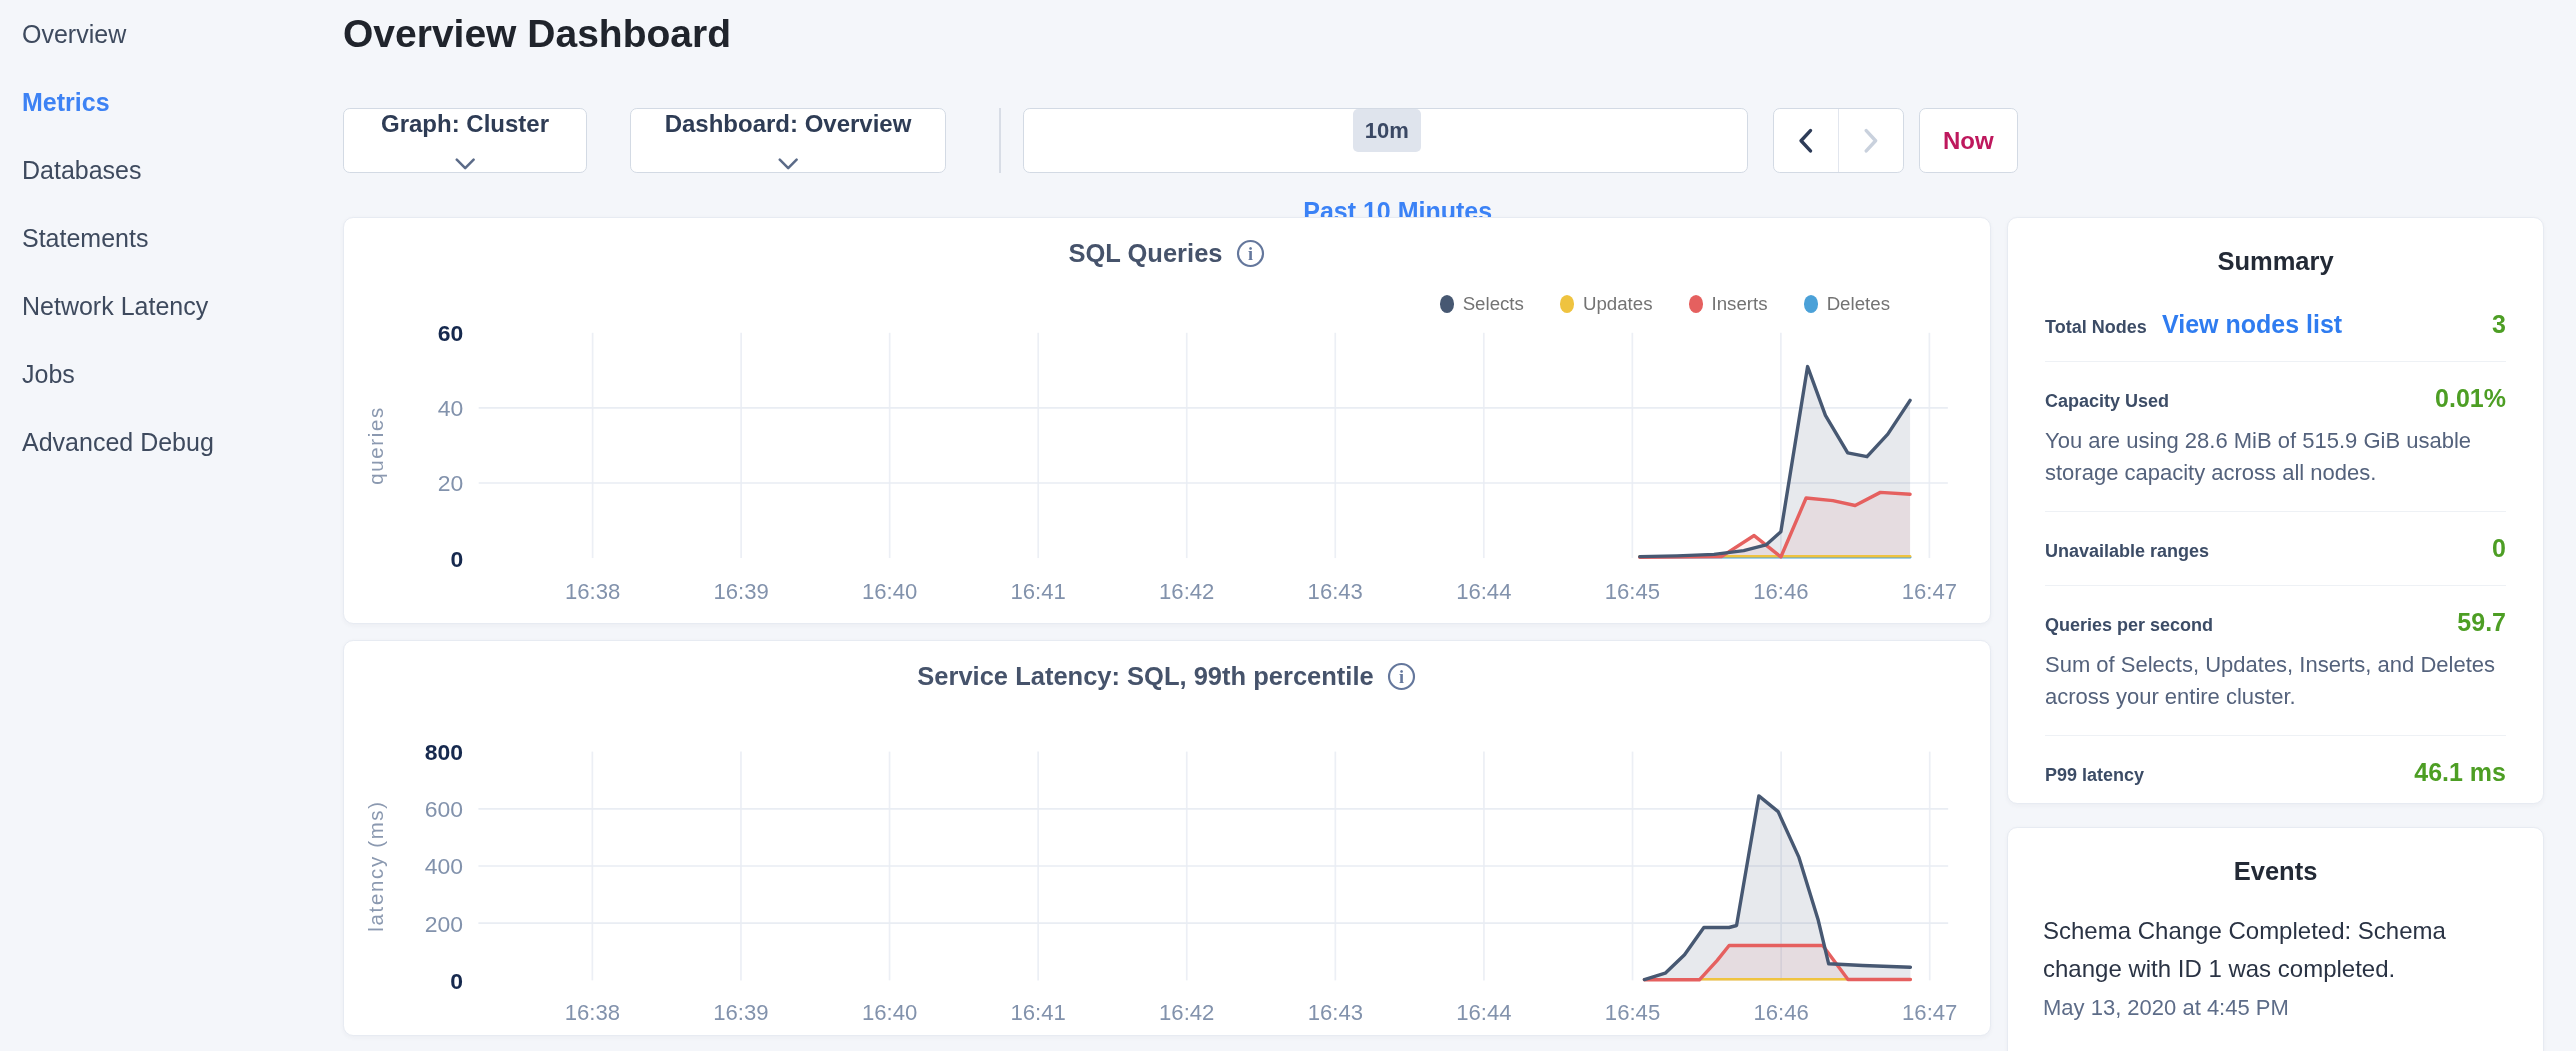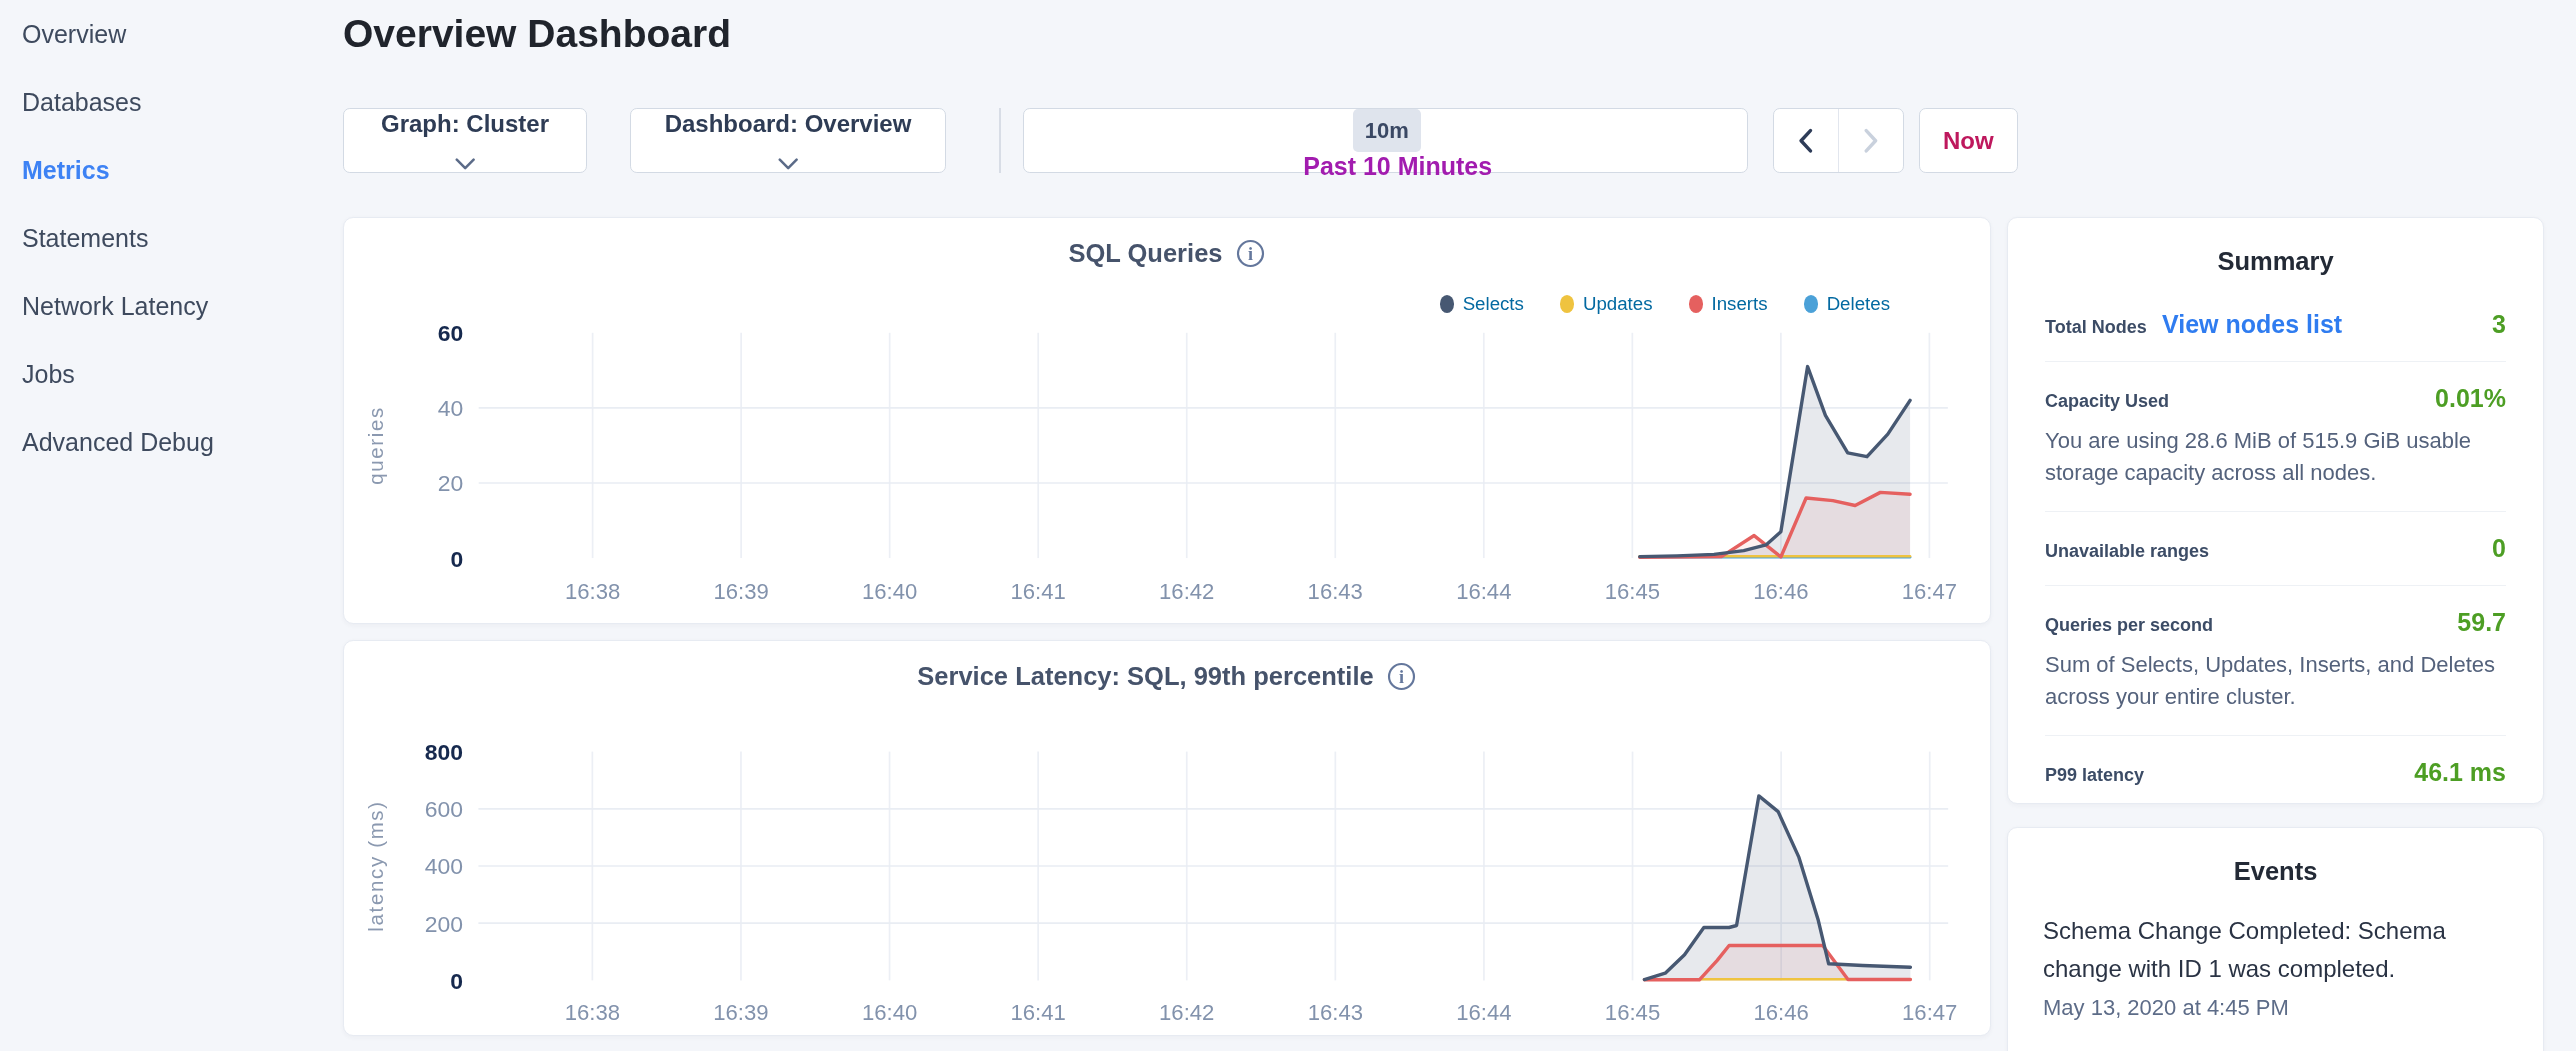--- a/index.html
+++ b/index.html
@@ -18,37 +18,37 @@
   .page-title{position:absolute;left:343px;top:12px;font-size:39px;font-weight:700;color:#20242c;margin:0;}
   .toolbar{position:absolute;left:343px;top:108px;height:65px;display:flex;align-items:center;}
   .tbtn{display:flex;align-items:center;justify-content:center;gap:20.4px;background:#fff;
     border:1.7px solid #d3dae4;border-radius:6.8px;height:65px;box-sizing:border-box;
     font-size:24px;font-weight:700;color:#2e3c55;cursor:pointer;flex-direction:column;}
   .graph-dd{width:244px;}
   .dash-dd{width:316px;margin-left:43px;}
   .vdivider{width:1.7px;height:65px;background:#d8dde6;margin-left:53px;}
   .timebox{width:725px;margin-left:22px;justify-content:flex-start;padding:0 24px 0 27px;gap:0;}
   .timebadge{background:#dfe4ed;border-radius:5.1px;padding:8.5px 12px;font-size:22px;font-weight:700;color:#3a4864;}
-  .timelabel{margin-left:22px;font-size:25px;color:#a21caf;}
+  .timelabel{margin-left:22px;font-size:25px;color:#3b82f6;margin-top:45px;}
   .timebox .chev{margin-left:auto;}
   .pager{display:flex;margin-left:25px;border:1.7px solid #d3dae4;border-radius:6.8px;background:#fff;height:65px;box-sizing:border-box;}
   .pager button{width:64px;border:none;background:transparent;display:flex;align-items:center;justify-content:center;cursor:pointer;padding:0;}
   .pager .sep{width:1.7px;background:#e2e6ee;}
   .nowbtn{width:99px;margin-left:14.5px;color:#be185d;}
   
   .panel{position:absolute;background:#fff;border:1.7px solid #e7ebf2;border-radius:10.2px;
     box-sizing:border-box;box-shadow:0 1.7px 4.3px rgba(40,56,88,0.04);}
   #chart1-panel{left:343px;top:217px;width:1648px;height:407px;}
   #chart2-panel{left:343px;top:640px;width:1648px;height:396px;}
   #summary-panel{left:2007px;top:217px;width:537px;height:587px;}
   #events-panel{left:2007px;top:827px;width:537px;height:323px;}
   .chart-header{position:absolute;top:20.4px;left:0;right:0;text-align:center;}
   .chart-title{display:inline-flex;align-items:center;gap:12px;font-size:25.5px;font-weight:700;color:#46536b;margin:0;}
   .legend{position:absolute;top:75px;right:100px;display:flex;gap:36px;}
-  .legend-item{display:flex;align-items:center;gap:8.5px;font-size:18.7px;color:#0369a1;}
+  .legend-item{display:flex;align-items:center;gap:8.5px;font-size:18.7px;color:#737373;}
   .legend-dot{width:14.5px;height:18px;border-radius:50%;}
   .chart-svg{position:absolute;left:0;top:0;}
   
   .side-title{text-align:center;font-size:25.5px;font-weight:700;color:#232a36;margin:29px 0 12px 0;}
   .srows{padding:0 37px;}
   .srow{padding:22px 0;}
   .srow + .srow{border-top:1.7px solid #eef1f5;}
   .srow-top{display:flex;align-items:baseline;}
   .slabel{font-size:18px;font-weight:700;color:#3c4c66;}
   .slink{font-size:25px;font-weight:700;color:#2f7cf0;margin-left:15.3px;cursor:pointer;}
@@ -58,22 +58,22 @@
   .events-list{padding:0 35px;}
   .event-msg{margin:25.5px 0 0 0;font-size:24px;line-height:1.6;color:#2a3344;}
   .event-time{margin:6.8px 0 0 0;font-size:22px;color:#5d6c88;}
 </style>
 </head>
 <body>
 
 <aside class="sidebar">
   <nav id="sidebar-items">
       <div class="nav-item">Overview</div>
+      <div class="nav-item active">Metrics</div>
       <div class="nav-item">Databases</div>
-      <div class="nav-item active">Metrics</div>
       <div class="nav-item">Statements</div>
       <div class="nav-item">Network Latency</div>
       <div class="nav-item">Jobs</div>
       <div class="nav-item">Advanced Debug</div>
     </nav>
 </aside>
 
 <h1 class="page-title">Overview Dashboard</h1>
 
 <div class="toolbar">

